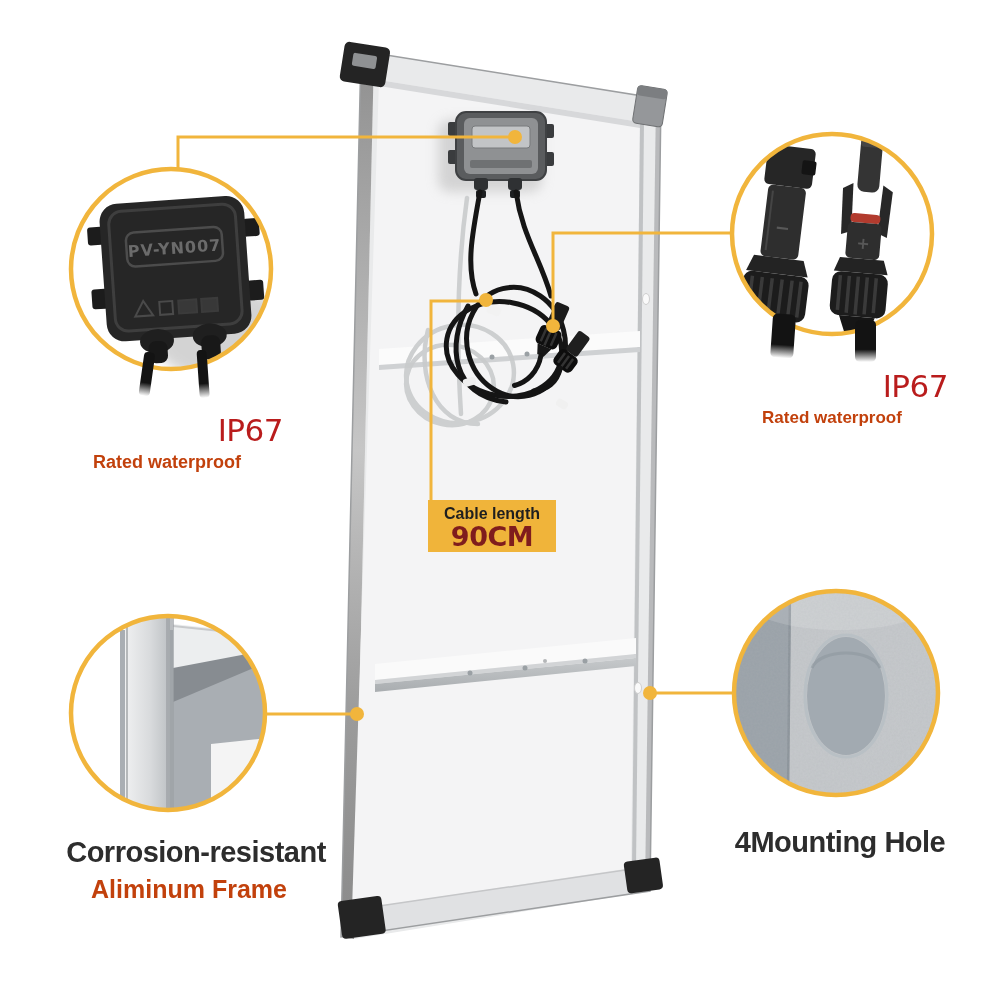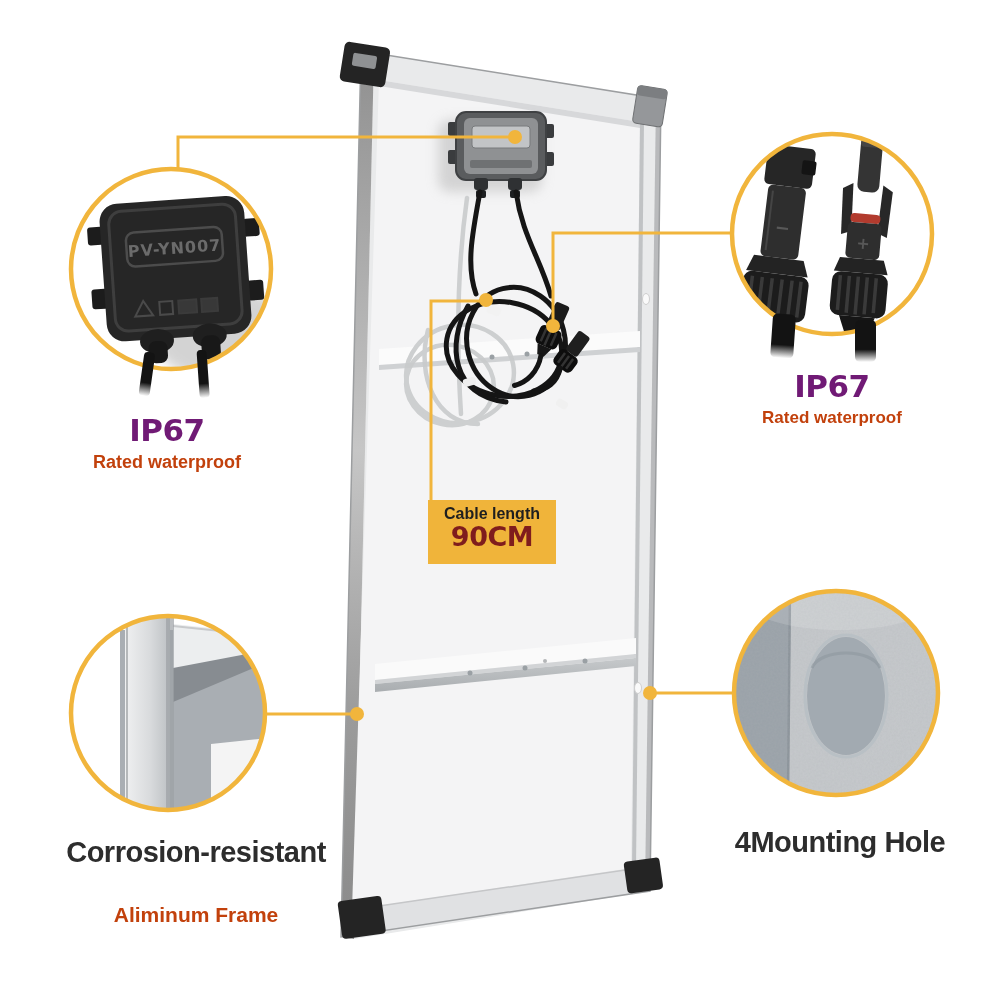--- a/index.html
+++ b/index.html
@@ -1,31 +1,31 @@
 <!DOCTYPE html>
 <html><head>
 <meta charset="utf-8">
 <style>
   html,body{margin:0;padding:0;background:#ffffff;}
   .stage{position:relative;width:1000px;height:1000px;overflow:hidden;background:#ffffff;
          font-family:"Liberation Sans",sans-serif;color:#2d2d2d;}
   .art{position:absolute;left:0;top:0;width:1000px;height:1000px;}
   .txt{position:absolute;text-align:center;}
-  .big{font-family:"DejaVu Sans",sans-serif;font-weight:700;letter-spacing:-0.5px;color:#701a75;}
+  .big{font-family:"DejaVu Sans",sans-serif;font-weight:400;letter-spacing:-0.5px;color:#b91c1c;text-align:right;}
   .sub{font-weight:700;color:#c2410c;line-height:1.22;}
   .tl-title{left:51px;top:412px;width:232px;font-size:31px;}
   .tl-sub{left:41px;top:452px;width:252px;font-size:18px;}
   .tr-title{left:716px;top:368px;width:232px;font-size:31px;}
   .tr-sub{left:706px;top:408px;width:252px;font-size:17px;}
   .bl-title{left:24px;top:836px;width:344px;font-family:"Liberation Sans",sans-serif;
             font-size:29px;font-weight:700;letter-spacing:-0.5px;color:#2d2d2d;}
-  .bl-sub{left:24px;top:874px;width:344px;font-size:21px;margin-top:28px;}
+  .bl-sub{left:17px;top:874px;width:344px;font-size:25px;}
   .br-title{left:688px;top:826px;width:304px;font-family:"Liberation Sans",sans-serif;
             font-size:29px;font-weight:700;letter-spacing:-0.5px;color:#2d2d2d;}
-  .cable-label{left:428px;top:500px;width:128px;height:64px;background:#F0B43A;}
+  .cable-label{left:428px;top:500px;width:128px;height:52px;background:#F0B43A;}
   .cl-1{font-size:16px;font-weight:700;color:#1f1f1f;margin-top:5px;line-height:1.1;}
   .cl-2{font-family:"DejaVu Sans",sans-serif;font-size:27px;font-weight:700;
         color:#7f1d1d;line-height:1.0;letter-spacing:-0.5px;}
 </style>
 </head>
 <body>
 
 <div class="stage">
 
 <svg class="art" viewBox="0 0 1000 1000">

